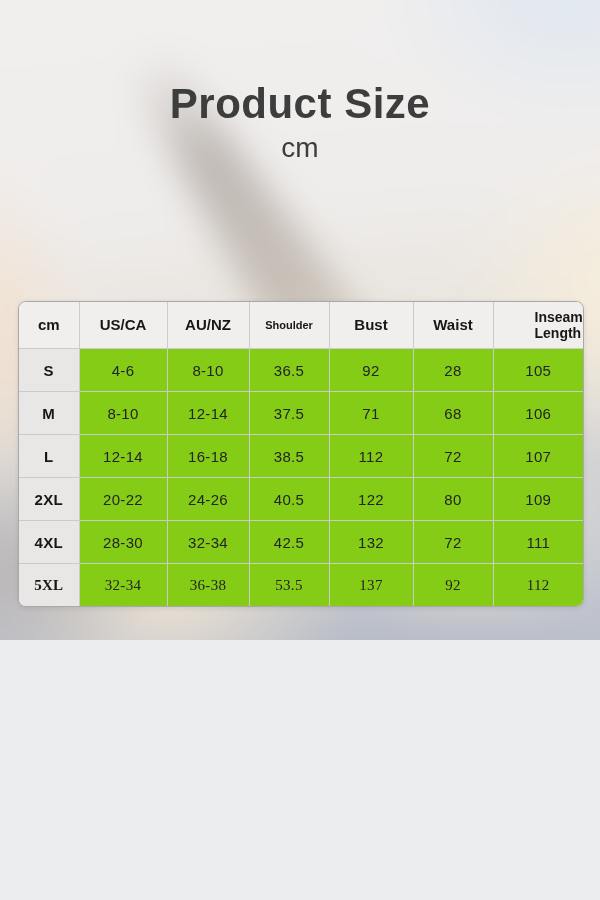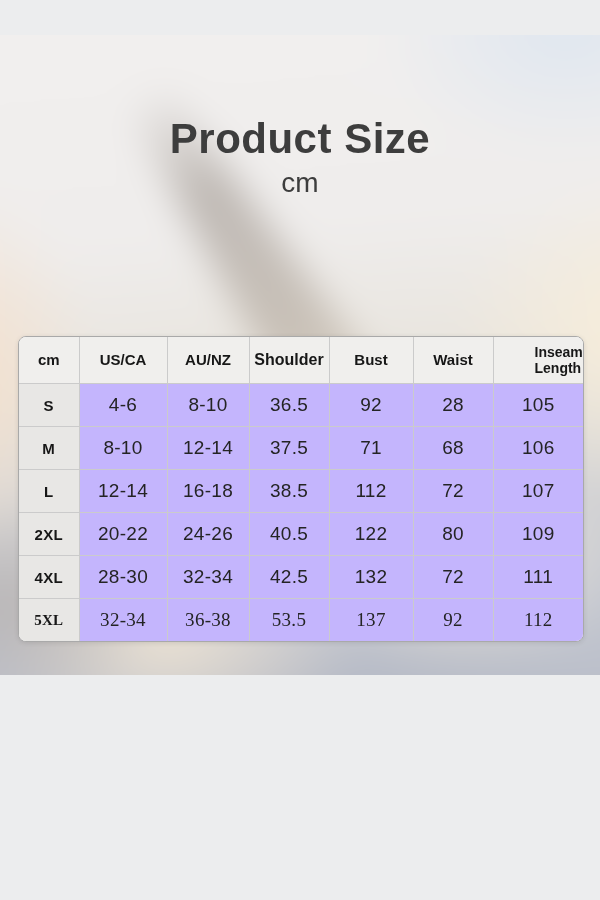--- a/index.html
+++ b/index.html
@@ -9,21 +9,20 @@
     height: 900px;
     overflow: hidden;
     font-family: "Liberation Sans", "DejaVu Sans", sans-serif;
     background: #ecedee;
   }
   .stage {
     position: relative;
     width: 600px;
     height: 640px;
     overflow: hidden;
-    margin-top: 35px;
   }
   
   .bg {
     position: absolute;
     inset: -50px;
     background:
       radial-gradient(ellipse 280px 190px at 88% 6%,  rgba(222,230,240,0.95), rgba(222,230,240,0) 70%),
       radial-gradient(ellipse 300px 230px at 101% 47%, rgba(250,239,218,0.95), rgba(250,239,218,0) 70%),
       radial-gradient(ellipse 230px 270px at -2% 52%,  rgba(246,223,201,0.95), rgba(246,223,201,0) 70%),
       radial-gradient(ellipse 210px 160px at 9% 84%,   rgba(158,150,147,0.45), rgba(158,150,147,0) 70%),
@@ -99,26 +98,26 @@
   .size-chart th:last-child, .size-chart td:last-child { border-right: none; }
   .size-chart tr:last-child td { border-bottom: none; font-family: Liberation Serif, serif; }
   .size-chart thead th {
     height: 46px;
     background: #f0efed;
     font-weight: 700;
     font-size: 15px;
     color: #171717;
     line-height: 1.15;
   }
-  .size-chart thead th.h-sm { font-size: 16px; }
+  .size-chart thead th.h-sm { font-size: 11px; }
   .size-chart thead th.h-md { font-size: 14px; padding-left: 41px; }
   .size-chart tbody td {
     height: 42px;
-    background: #c4b5fd;
-    font-size: 19px;
+    background: #84cc16;
+    font-size: 15px;
     letter-spacing: 0.3px;
   }
   .size-chart tbody td.size-cell {
     background: #e8e7e5;
     font-weight: 700;
     font-size: 15px;
     color: #171717;
   }
 </style>
 </head>

